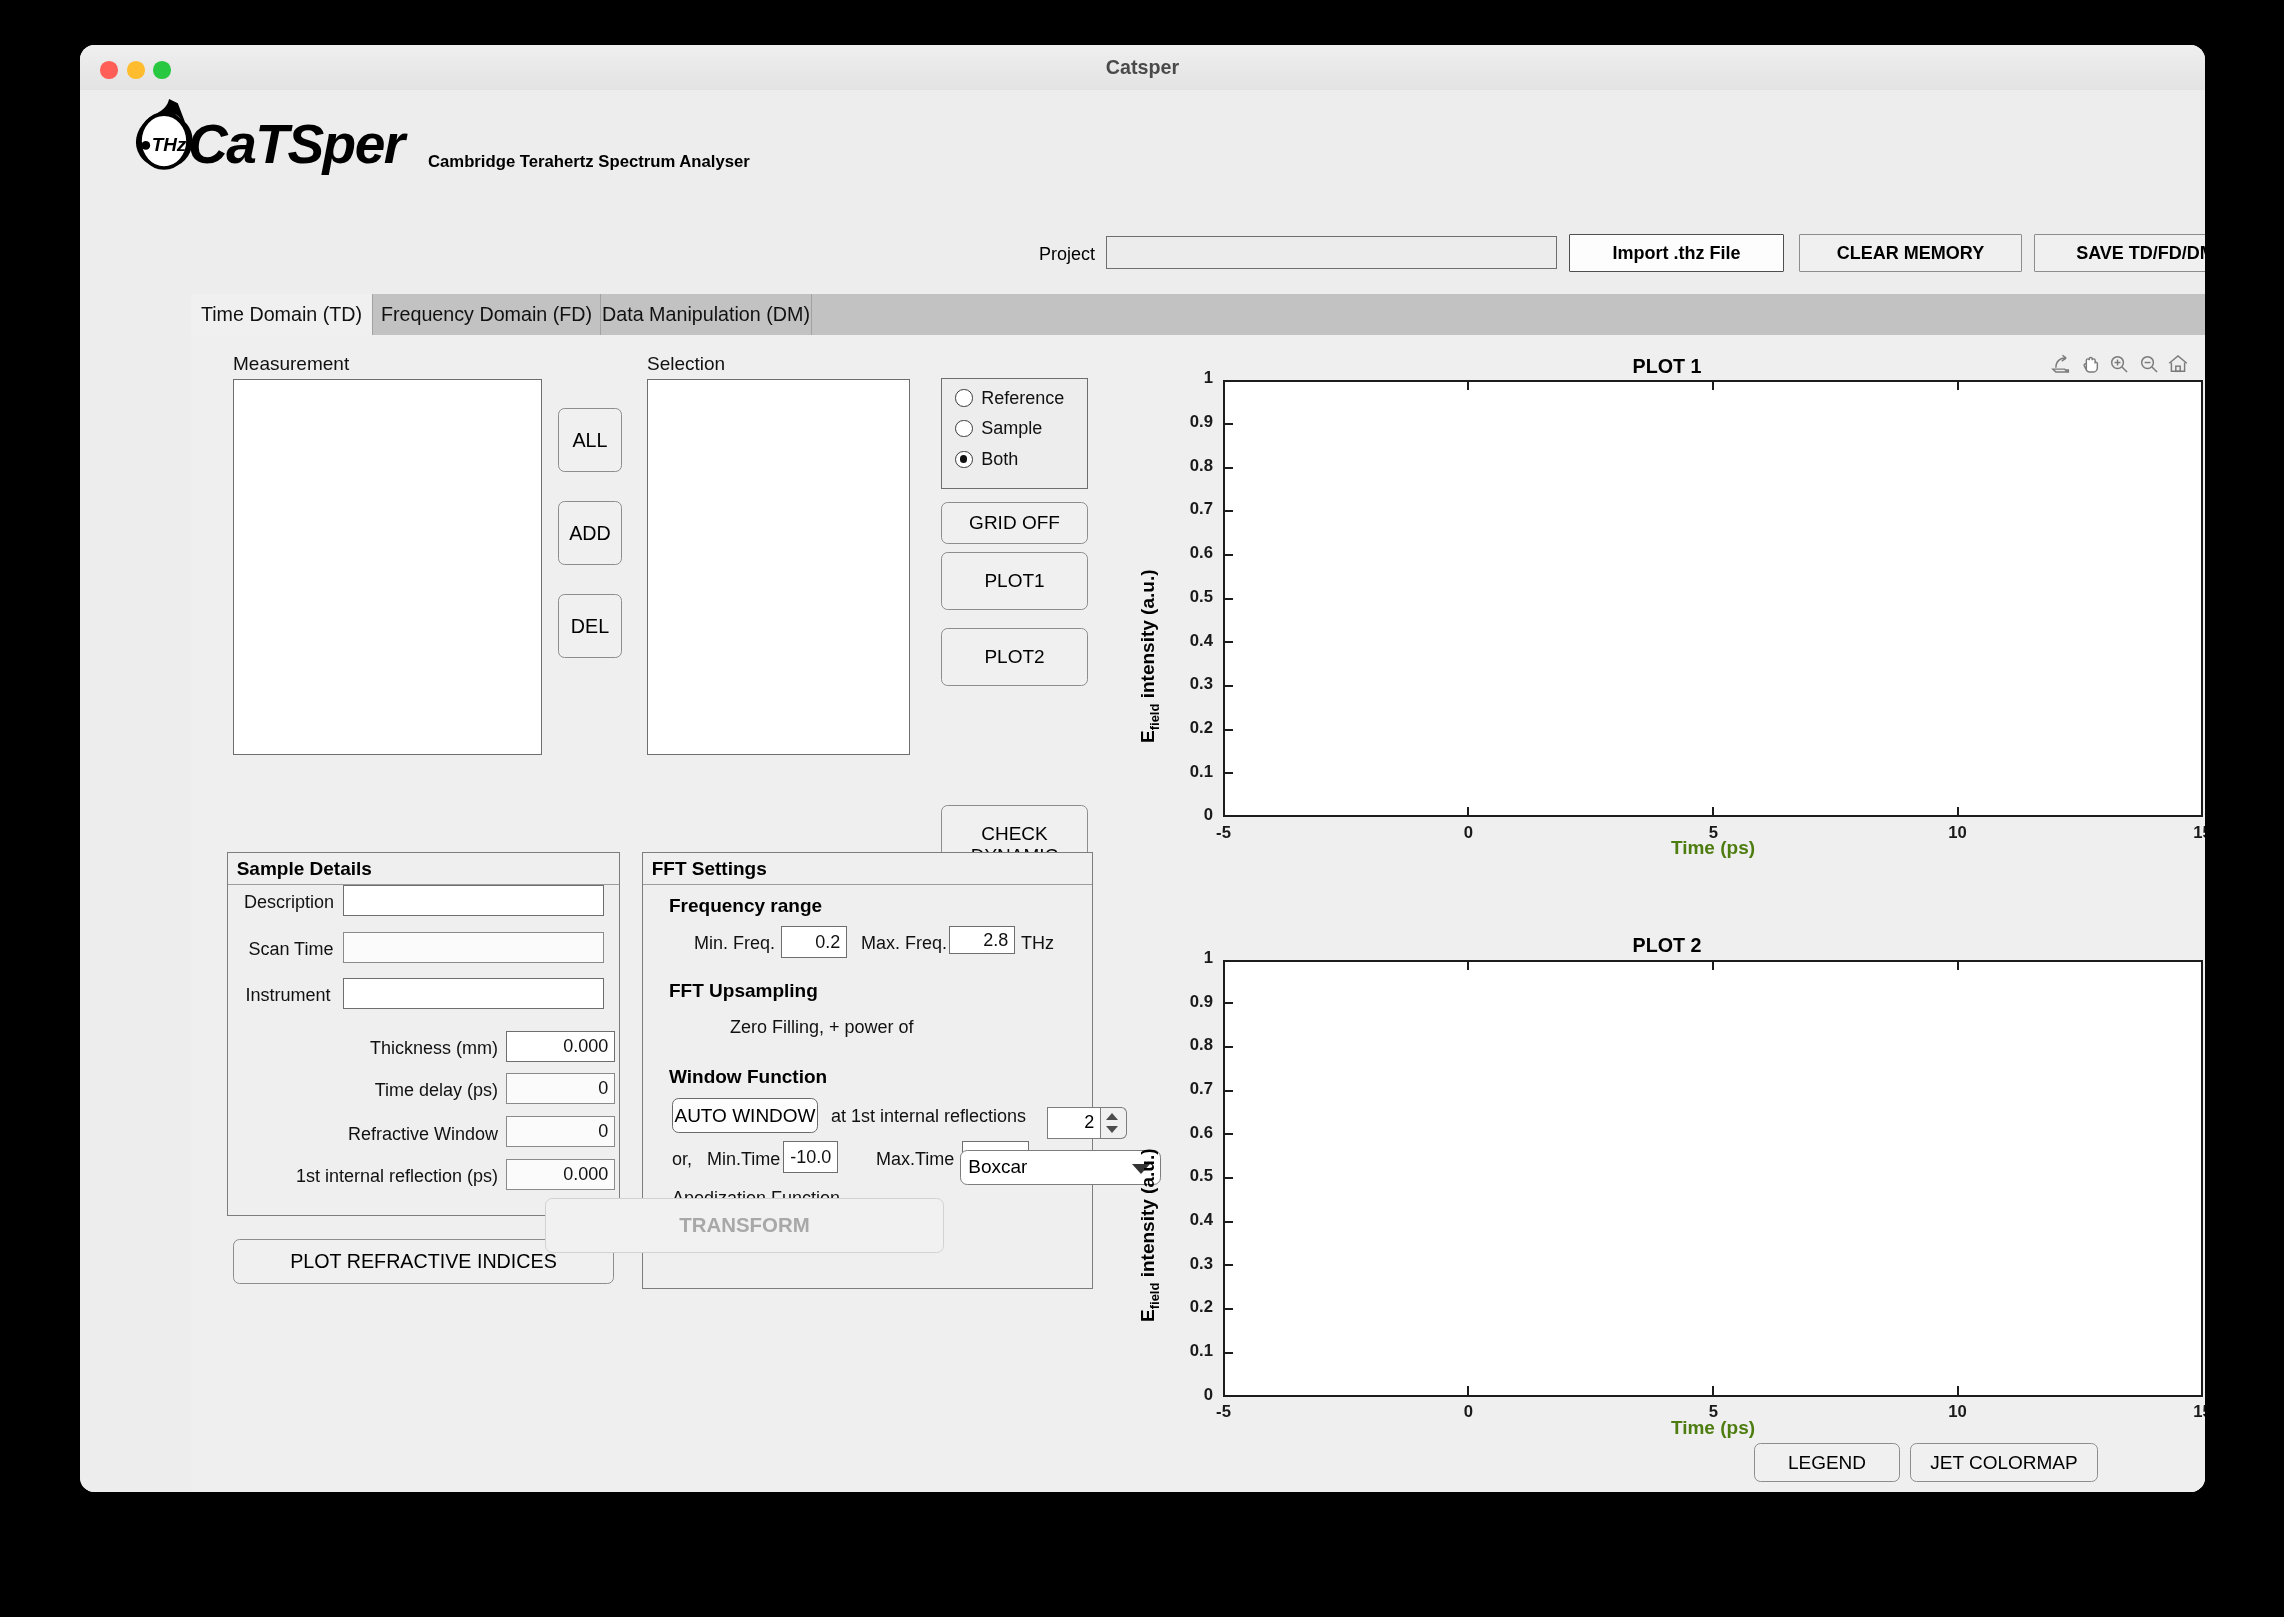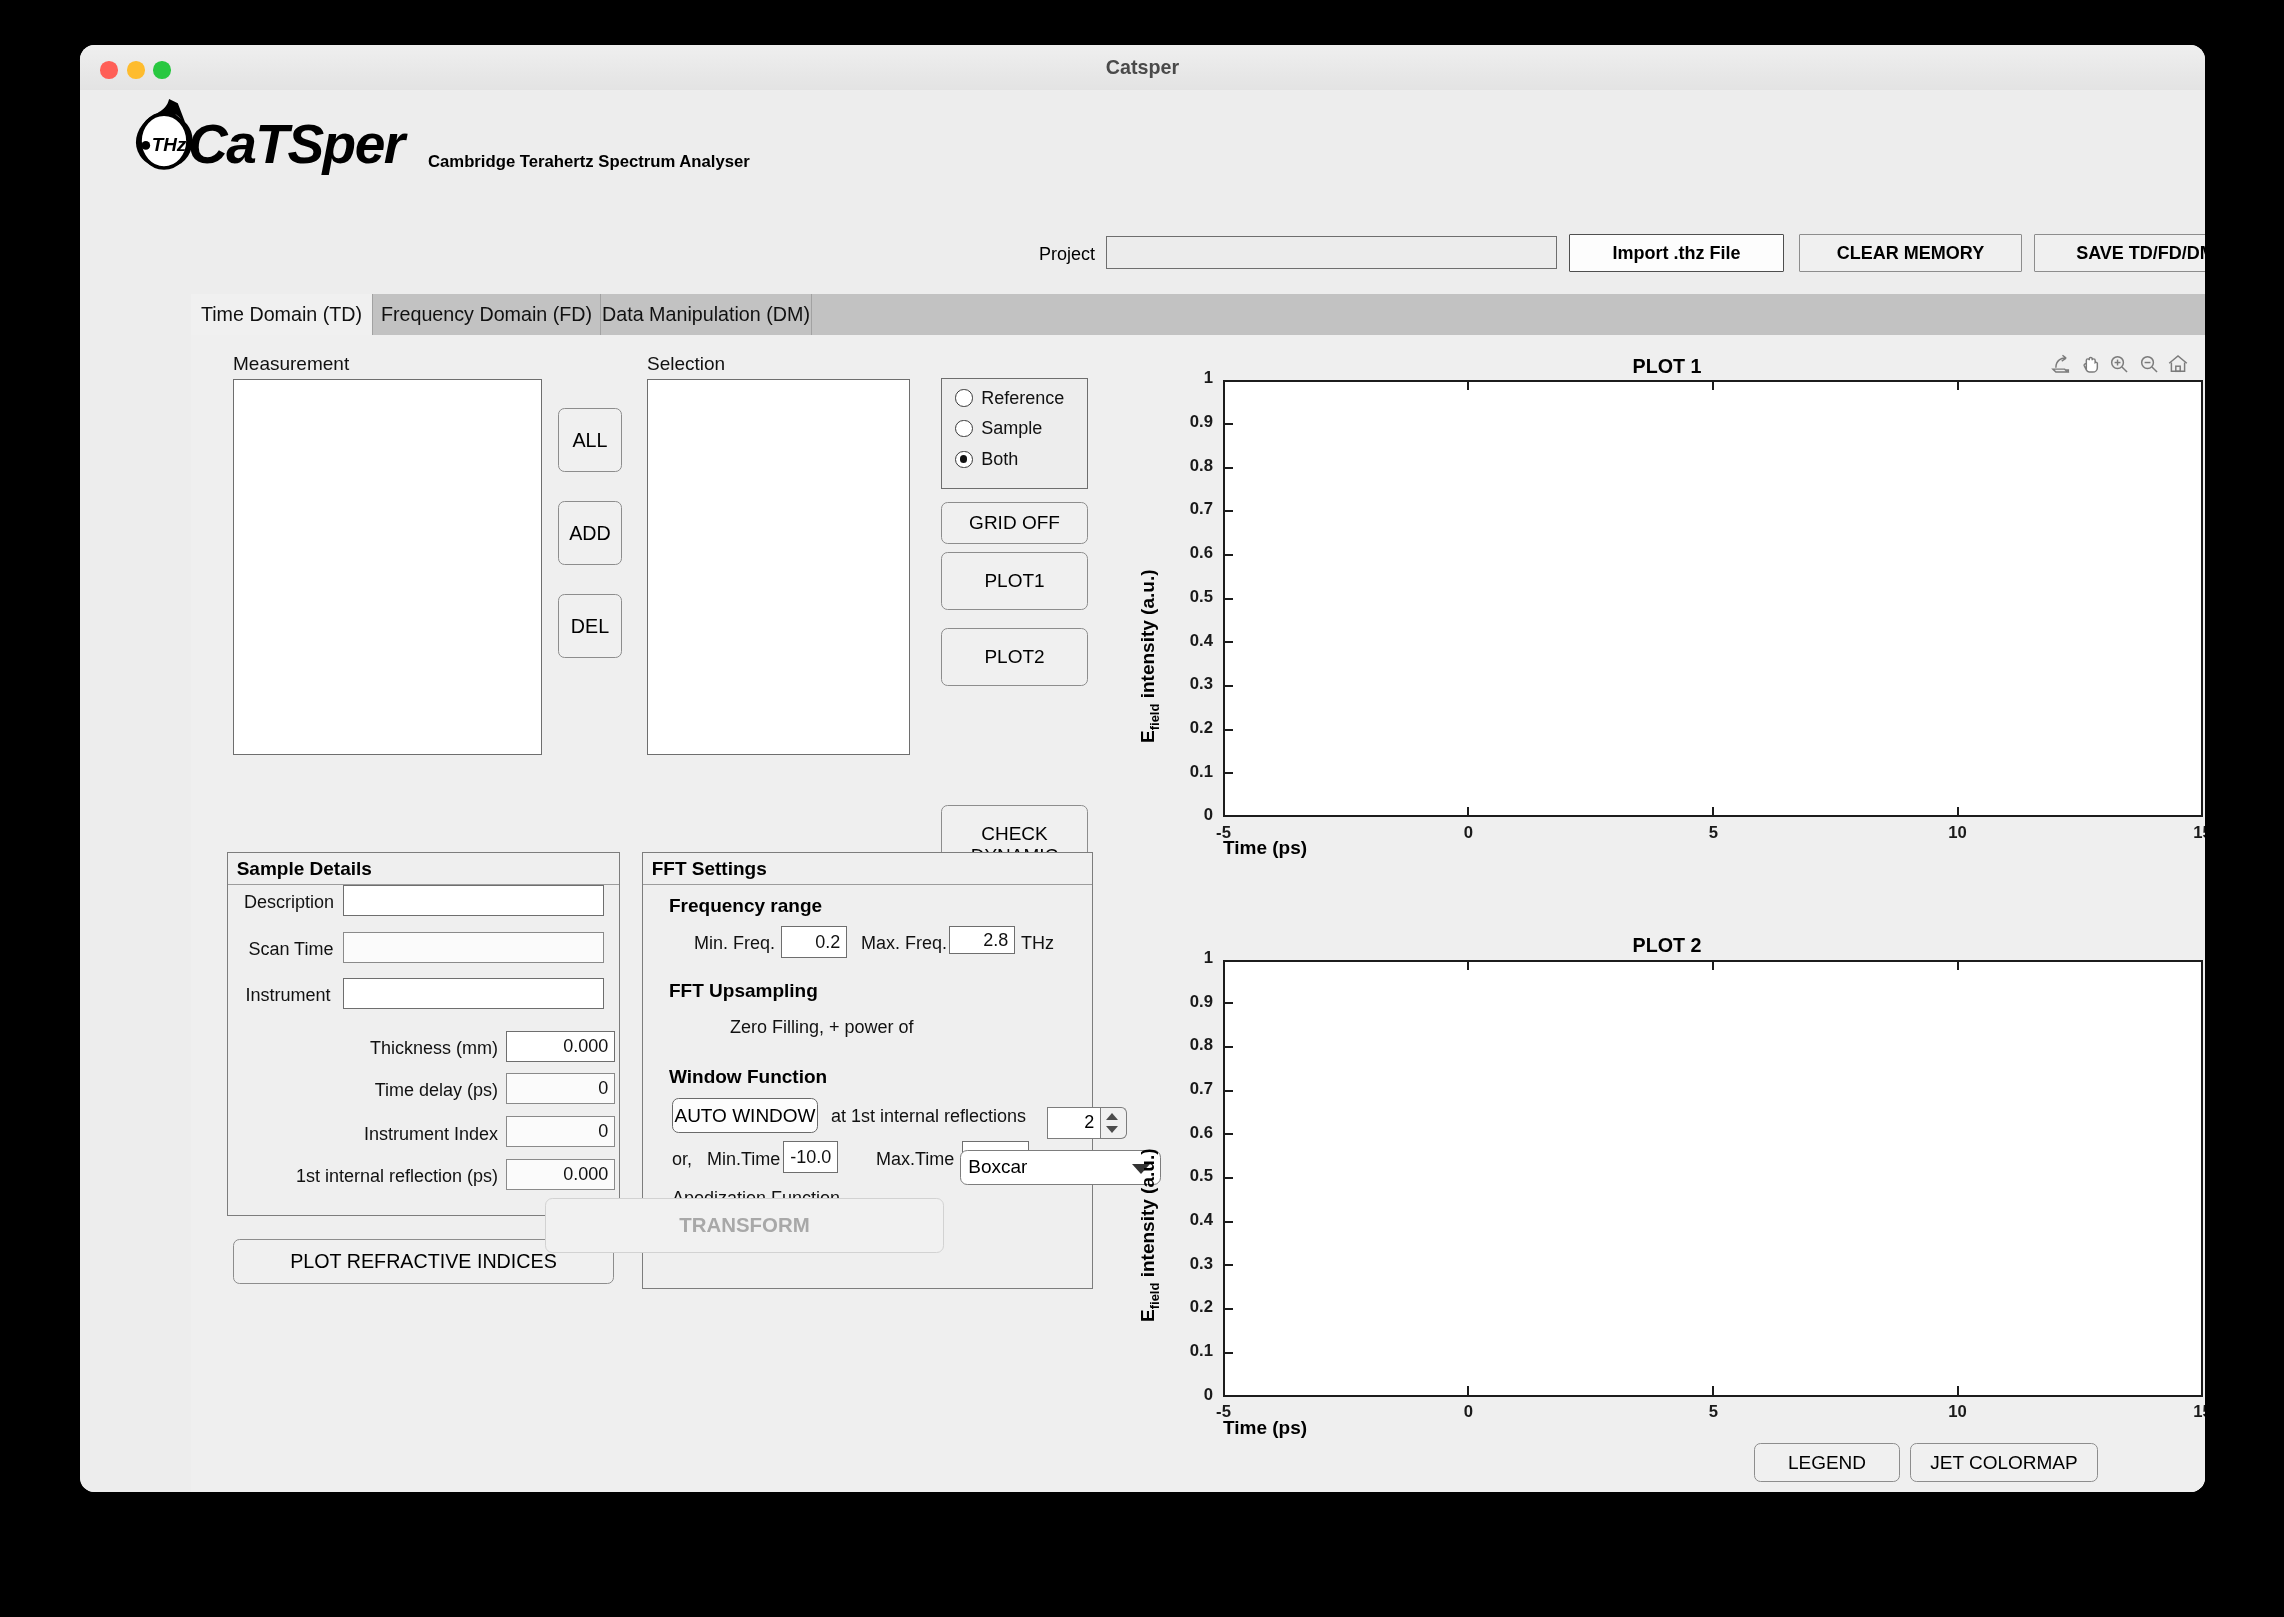--- a/index.html
+++ b/index.html
@@ -399,22 +399,22 @@
   }
   .xtickmark {
     position: absolute;
     width: 2.2px; height: 10.2px;
     background: #1c1c1c;
   }
   .axis-title-x {
     position: absolute;
     font-size: 19px;
     font-weight: bold;
-    color: #000000;
-    text-align: left;
+    color: #4d7c0f;
+    text-align: center;
   }
   .axis-title-y {
     position: absolute;
     font-size: 19px;
     font-weight: bold;
     color: #000;
     transform-origin: 0 0;
     transform: rotate(-90deg);
     white-space: nowrap;
   }
@@ -521,21 +521,21 @@
 
         <div class="field-label" style="left:17.5px; top:132px;">Instrument</div>
         <input class="txt-input white" type="text" style="left: 115px; top: 125px; width: 261px; height: 31px;" value="">
 
         <div class="field-label right" style="left:73px; top:185px; width:197px;">Thickness (mm)</div>
         <input class="txt-input white num" type="text" style="left: 278px; top: 178px; width: 109px; height: 31px;" value="0.000">
 
         <div class="field-label right" style="left:73px; top:227px; width:197px;">Time delay (ps)</div>
         <input class="txt-input num" type="text" style="left: 278px; top: 220px; width: 109px; height: 31px;" value="0">
 
-        <div class="field-label right" style="left:73px; top:271px; width:197px;">Instrument Index</div>
+        <div class="field-label right" style="left:73px; top:271px; width:197px;">Refractive Window</div>
         <input class="txt-input num" type="text" style="left: 278px; top: 263px; width: 109px; height: 31px;" value="0">
 
         <div class="field-label right" style="left:28px; top:313px; width:242px;">1st internal reflection (ps)</div>
         <input class="txt-input num" type="text" style="left: 278px; top: 306px; width: 109px; height: 31px;" value="0.000">
       </div>
 
       <div class="pill-btn" style="left:42px; top:904px; width:381px; height:45px; font-size:19.7px;">PLOT REFRACTIVE INDICES</div>
 
       <div class="groupbox" style="left:451px; top:517px; width:451px; height:437px;padding-left:32px;">
         <div class="gb-title">FFT Settings</div>

